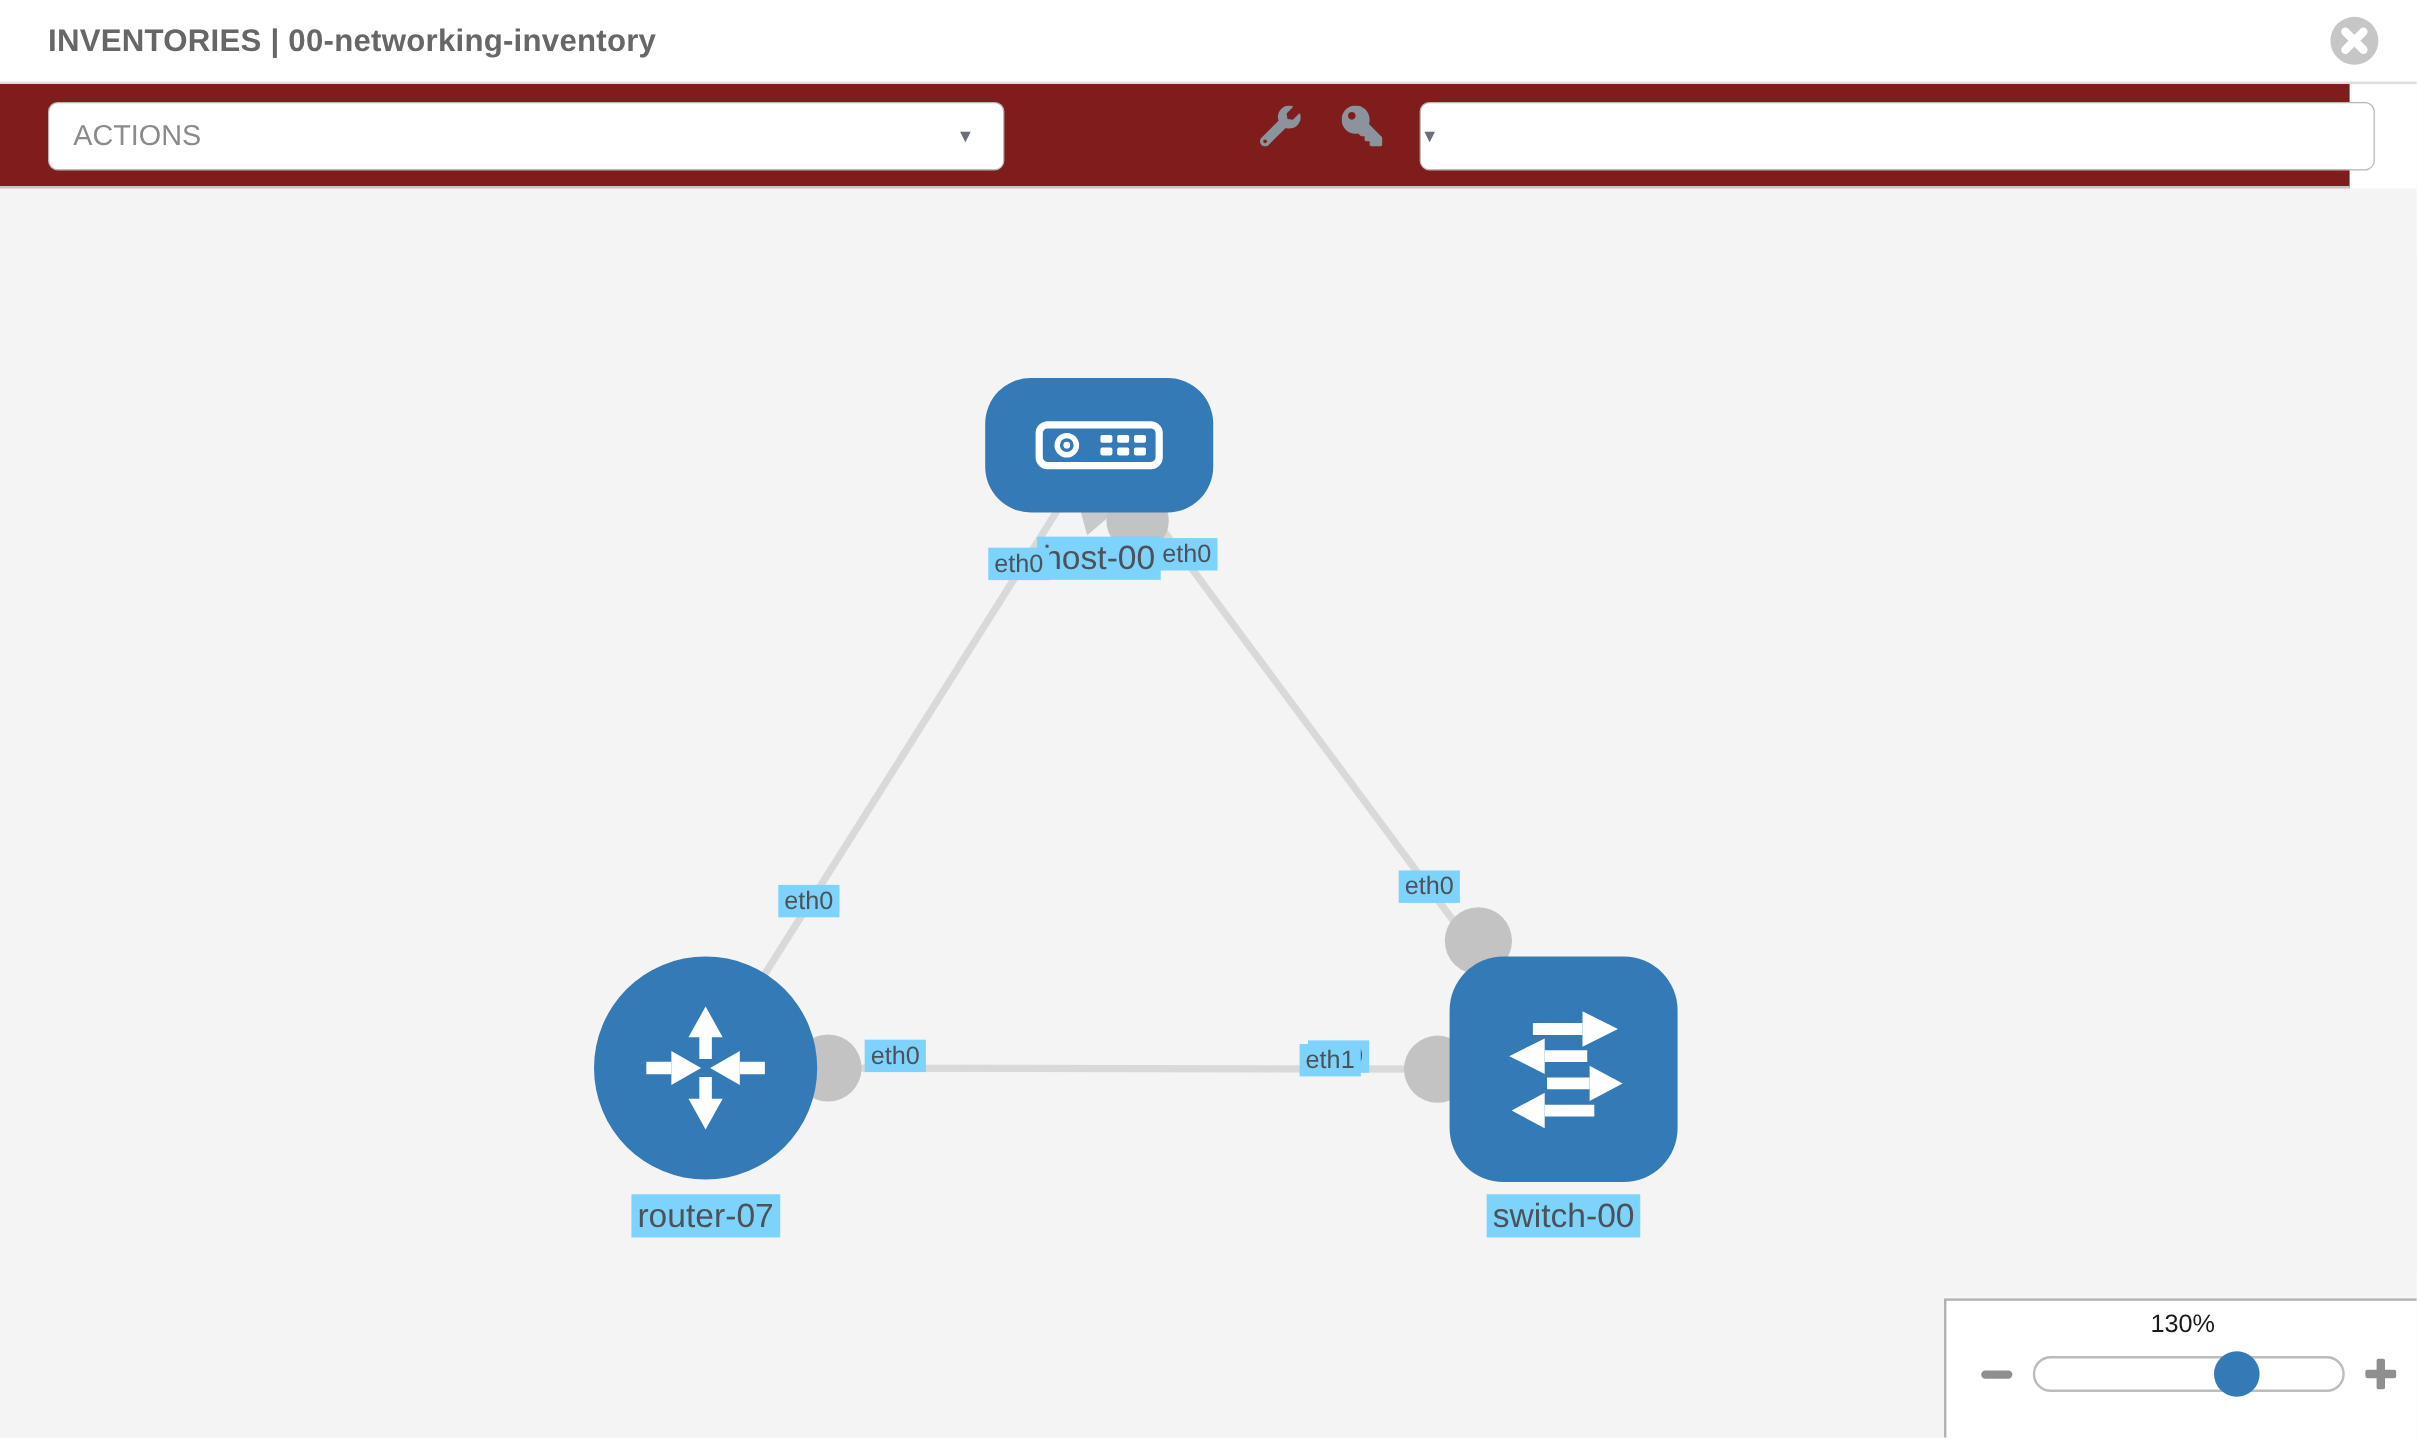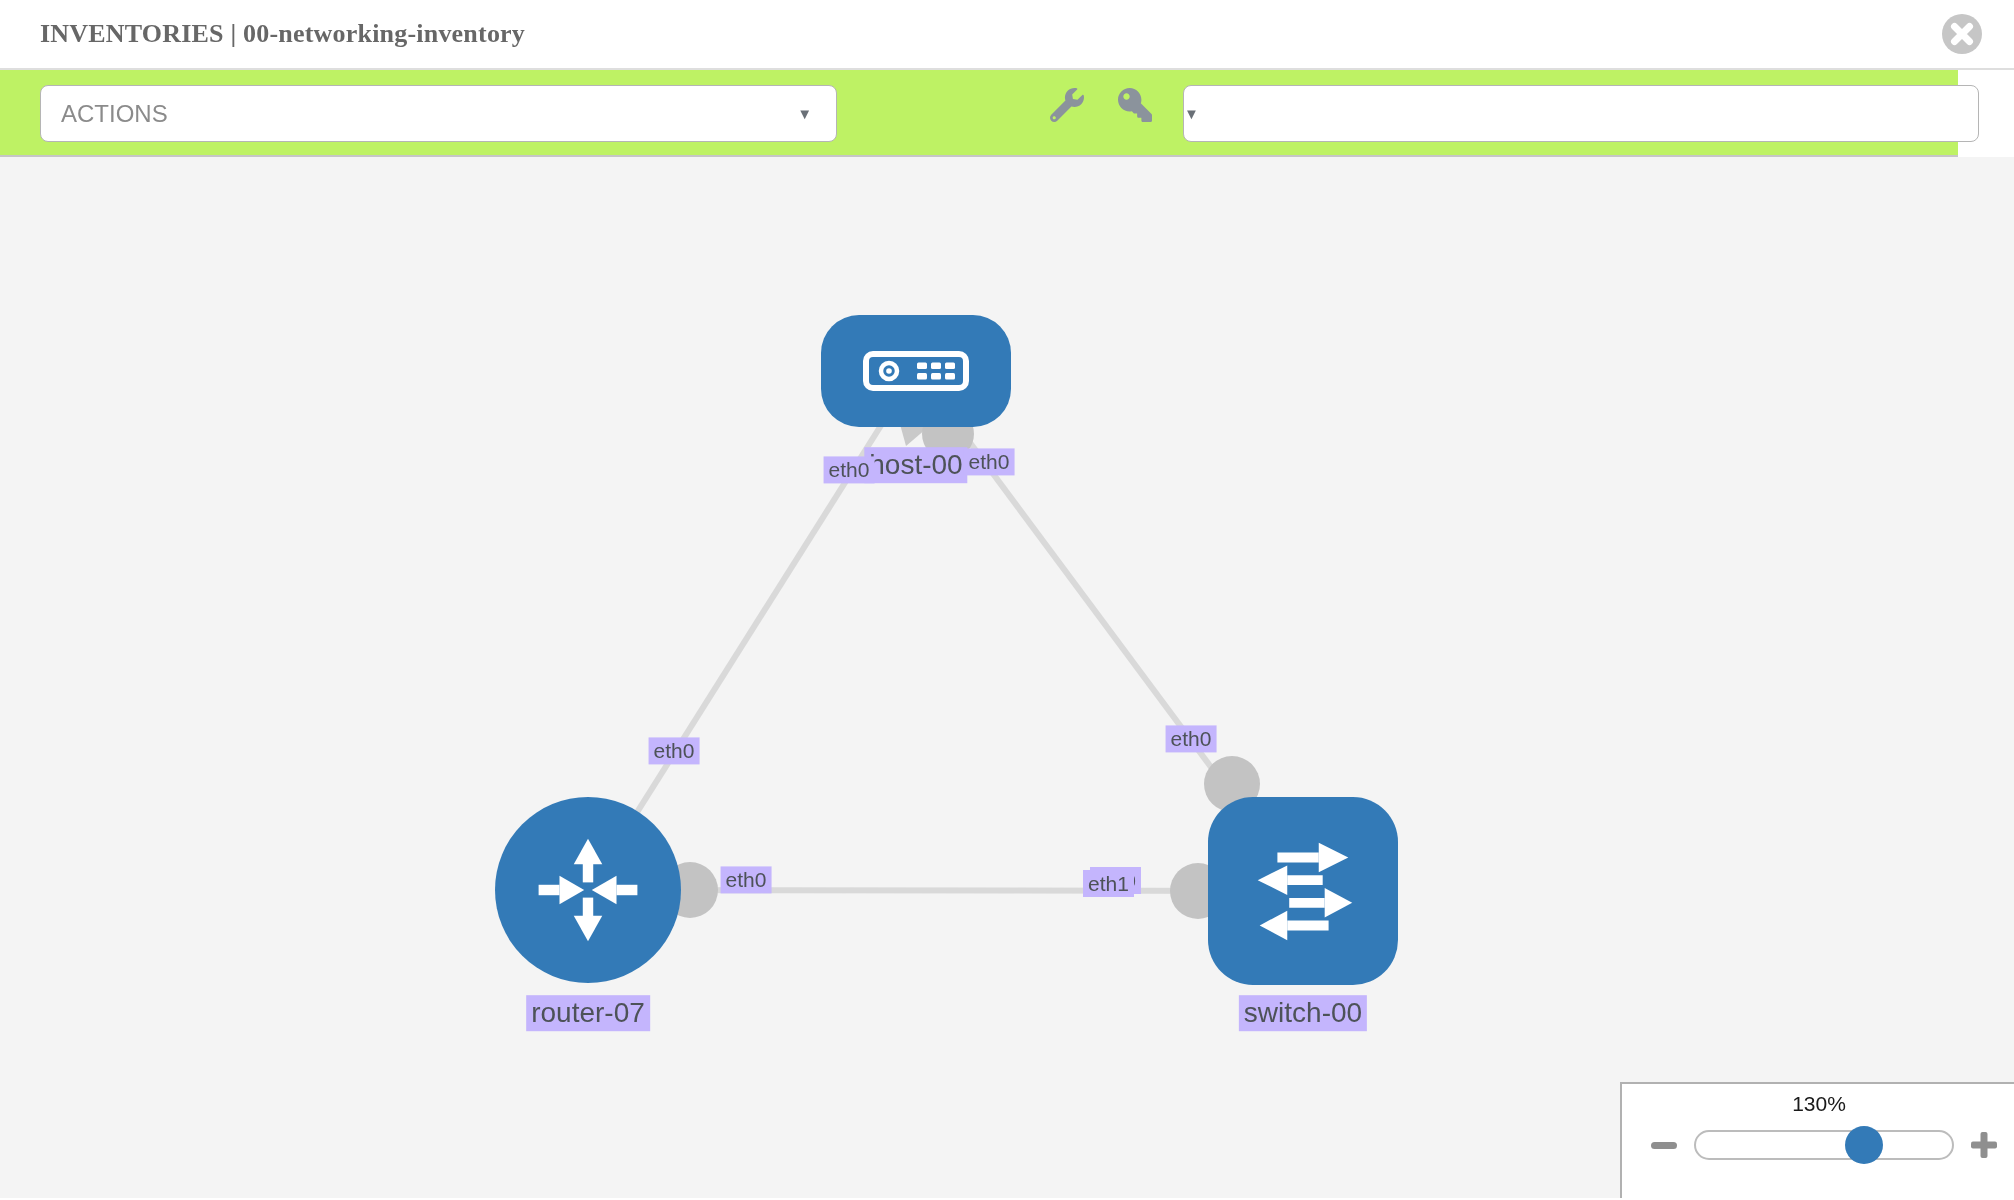--- a/index.html
+++ b/index.html
@@ -5,28 +5,28 @@
   :root{
     --node-blue:#337ab7;
     --link-gray:#d9d9d9;
     --port-gray:#c3c3c3;
   }
   *{box-sizing:border-box;margin:0;padding:0;}
   html,body{width:2014px;height:1200px;overflow:hidden;}
   body{font-family:"Liberation Sans",sans-serif;background:#fff;position:relative;}
 
   
-  .header{position:relative;width:2014px;height:70px;background:#fff;border-bottom:2px solid #dedede;font-family:Liberation Serif, serif;}
+  .header{position:relative;width:2014px;height:70px;background:#fff;border-bottom:2px solid #dedede;}
   .page-title{position:absolute;left:40px;top:50%;transform:translateY(-50%);
     font-size:26px;font-weight:bold;color:#676767;letter-spacing:.2px;}
   .close-btn{position:absolute;left:1941px;top:13px;width:42px;height:42px;border:none;
     background:transparent;cursor:pointer;}
 
   
-  .toolbar{position:relative;width:1958px;height:87px;background:#bef264;border-bottom:2px solid #c6c6c6;}
+  .toolbar{position:relative;width:1958px;height:87px;background:#7f1d1d;border-bottom:2px solid #c6c6c6;}
   .dropdown{position:absolute;top:15px;height:57px;background:#fff;border:1px solid #b5b5b5;
     border-radius:8px;display:flex;align-items:center;cursor:pointer;}
   .dropdown .dd-label{font-size:24px;color:#8b8b8b;padding-left:20px;flex:1;}
   .dropdown .caret{font-size:15px;color:#6a7077;padding-right:24px;}
   .dd-actions{left:40px;width:797px;}
   .dd-search{left:1183px;width:796px;}
   .dd-search .dd-label{color:#979797;}
   .tool-btn{position:absolute;top:98px;width:40px;height:40px;border:none;background:transparent;cursor:pointer;}
   .tool-btn{top:16px;}
   .btn-wrench{left:1047px;}
@@ -38,21 +38,21 @@
   .link-line{stroke:var(--link-gray);stroke-width:6;}
   .port-dot{fill:var(--port-gray);}
   .port-tail{fill:#c9c9c9;}
 
   .node{position:absolute;z-index:2;background:var(--node-blue);display:flex;
     align-items:center;justify-content:center;cursor:pointer;}
   .node-host{left:821px;top:158px;width:190px;height:112px;border-radius:38px;}
   .node-router{left:495px;top:640px;width:186px;height:186px;border-radius:50%;}
   .node-switch{left:1208px;top:640px;width:190px;height:188px;border-radius:45px;}
 
-  .glabel{position:absolute;z-index:3;background:#c4b5fd;color:#4d5258;white-space:nowrap;
+  .glabel{position:absolute;z-index:3;background:#7dd3fc;color:#4d5258;white-space:nowrap;
     padding:1px 5px;line-height:1.2;}
   .nlabel{font-size:28px;transform:translate(-50%,-50%);}
   .ilabel{font-size:21px;transform:translate(-50%,-50%);}
   .ilabel-fixed{font-size:21px;transform:none;}
 
   
   .zoom-panel{position:absolute;left:1620px;top:925px;width:400px;height:130px;z-index:10;
     background:#fff;border:2px solid #b1b1b1;}
   .zoom-level{position:absolute;left:0;top:8px;width:394px;text-align:center;
     font-size:21px;color:#1a1a1a;}

